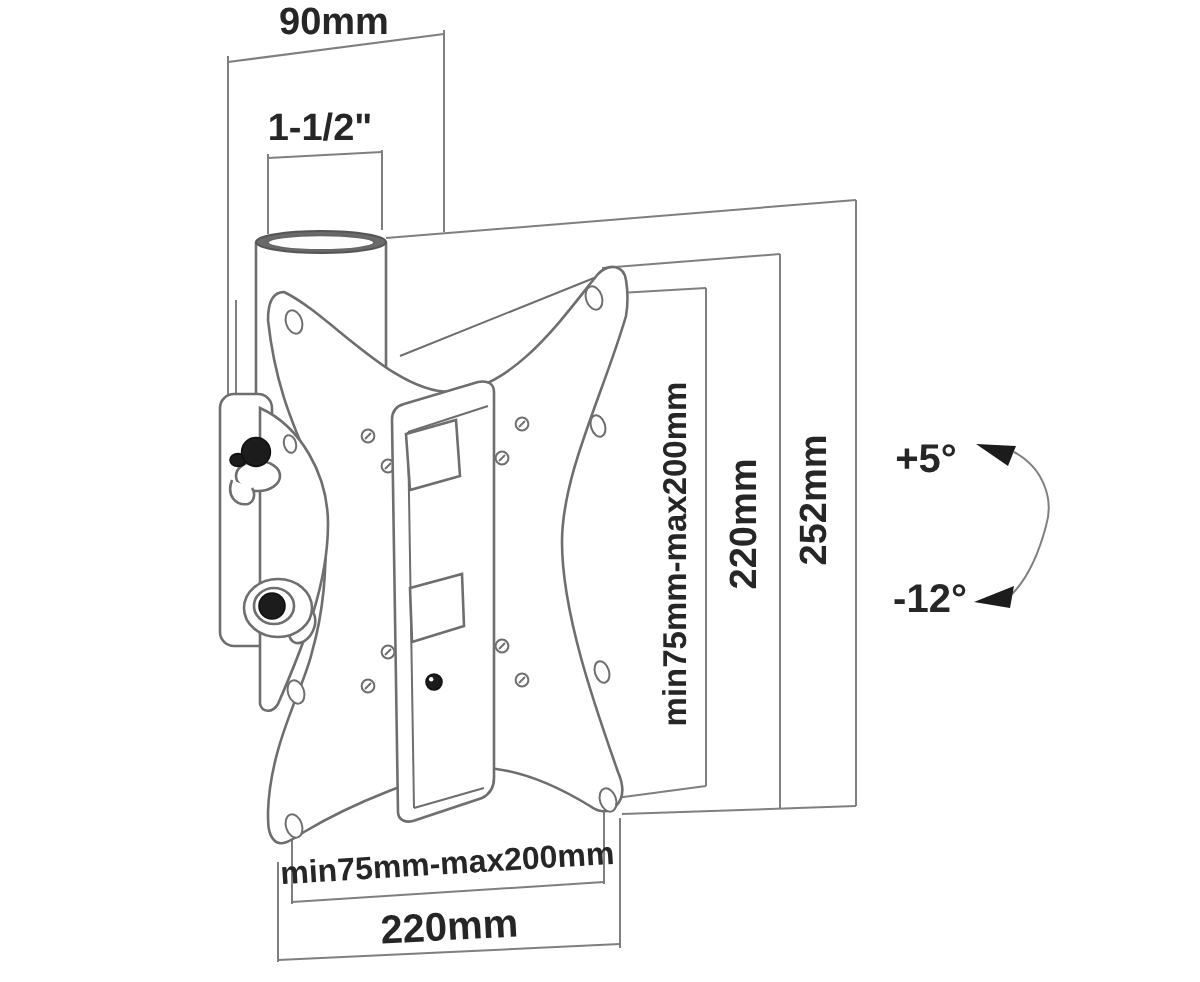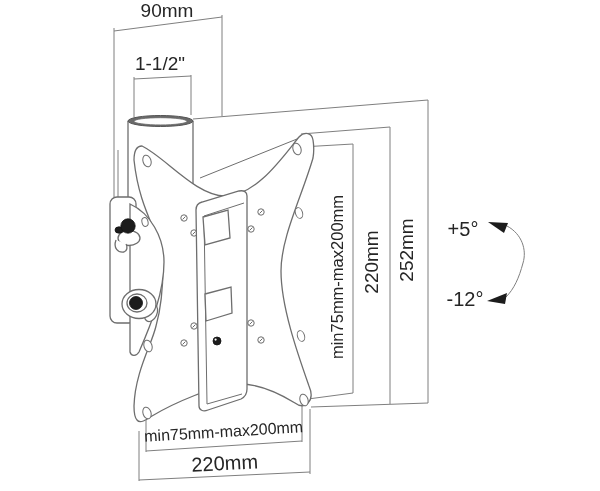--- a/index.html
+++ b/index.html
@@ -1,17 +1,17 @@
 <!DOCTYPE html>
 <html><head>
 <meta charset="utf-8">
 <style>
   html,body{margin:0;padding:0;background:#ffffff;}
   .stage{position:relative;width:600px;height:491px;background:#ffffff;overflow:hidden;
-         font-family:"Liberation Sans","DejaVu Sans",sans-serif;}
+         font-family:"Liberation Sans","DejaVu Sans",sans-serif;font-weight:bold;}
   svg{display:block;}
   text{fill:#262626;font-family:"Liberation Sans","DejaVu Sans",sans-serif;}
   .dim  {stroke:#7f7f7f;stroke-width:1;fill:none;}
   .part {stroke:#6e6e6e;stroke-width:1.3;fill:none;}
   .partf{stroke:#6e6e6e;stroke-width:1.3;fill:#ffffff;}
   .thin {stroke:#6e6e6e;stroke-width:1;fill:none;}
   .hole {stroke:#6e6e6e;stroke-width:1;fill:#ffffff;}
   .dark {fill:#1c1c1c;stroke:#111111;stroke-width:0.8;}
 </style>
 </head>

